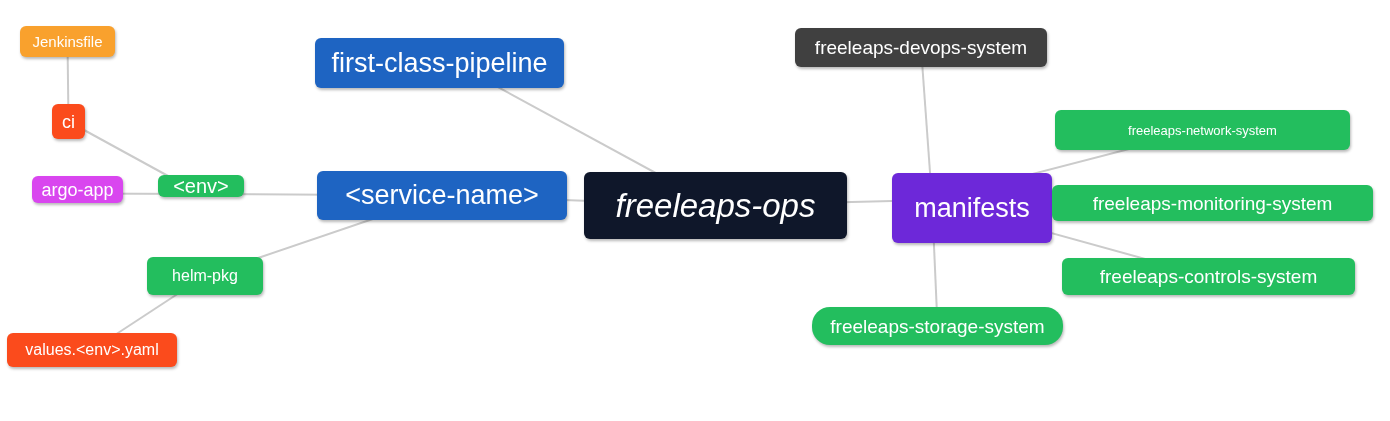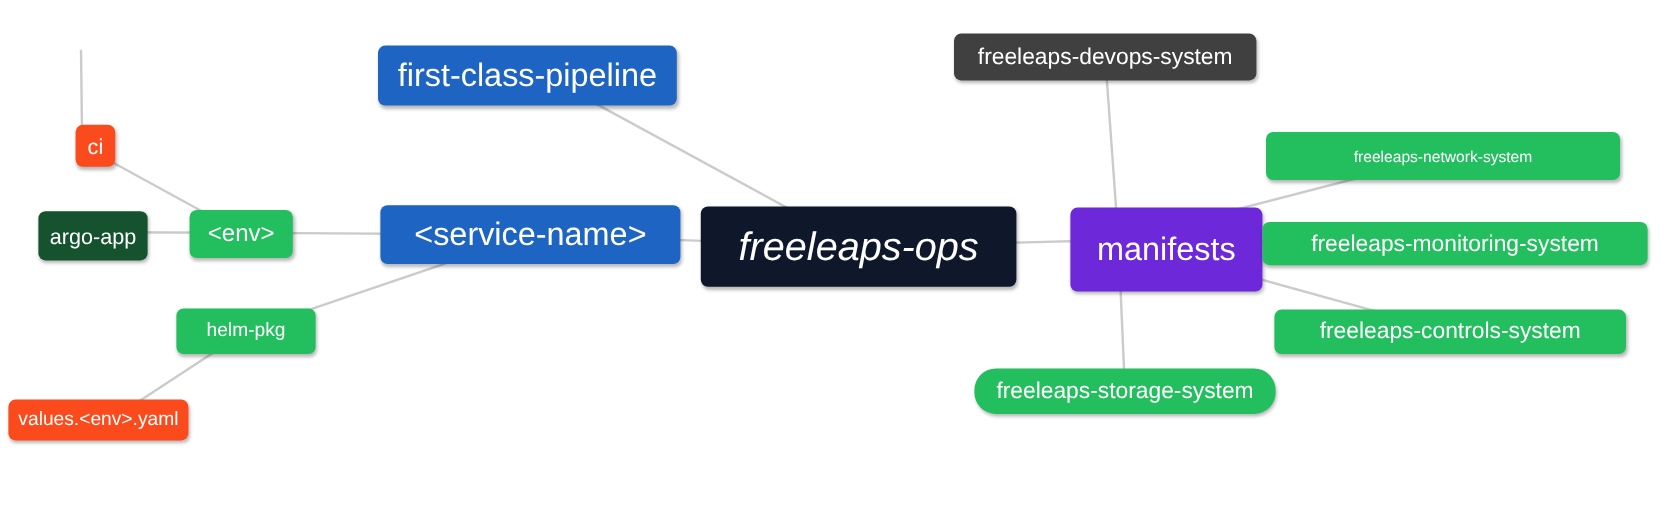--- a/index.html
+++ b/index.html
@@ -54,23 +54,24 @@
       <line x1="921" y1="47.5" x2="932" y2="200" stroke="#CBCBCB" stroke-width="2"></line>
       <line x1="1202.5" y1="130" x2="932" y2="200" stroke="#CBCBCB" stroke-width="2"></line>
       <line x1="1212.5" y1="203" x2="932" y2="200" stroke="#CBCBCB" stroke-width="2"></line>
       <line x1="1208.5" y1="276.5" x2="932" y2="200" stroke="#CBCBCB" stroke-width="2"></line>
       <line x1="937.5" y1="326" x2="932" y2="200" stroke="#CBCBCB" stroke-width="2"></line>
     </svg>
 <div class="node" style="left: 584px; top: 172px; width: 263px; height: 67px; font-size: 33px; background: #0f172a; color: rgb(255, 255, 255); font-style: italic;">freeleaps-ops</div>
     <div class="node" style="left: 315px; top: 38px; width: 249px; height: 50px; font-size: 27px; background: rgb(30, 100, 194); color: rgb(255, 255, 255);">first-class-pipeline</div>
     <div class="node" style="left: 317px; top: 171px; width: 250px; height: 49px; font-size: 27px; background: rgb(30, 100, 194); color: rgb(255, 255, 255);">&lt;service-name&gt;</div>
     <div class="node" style="left: 892px; top: 173px; width: 160px; height: 70px; font-size: 27px; background: #6d28d9; color: rgb(255, 255, 255);">manifests</div>
-    <div class="node" style="left: 158px; top: 175px; width: 86px; height: 40px; font-size: 20px; background: rgb(35, 190, 94); color: rgb(255, 255, 255);">&lt;env&gt;</div>
+    <div class="node" style="left: 158px; top: 175px; width: 86px; height: 22px; font-size: 20px; background: rgb(35, 190, 94); color: rgb(255, 255, 255);">&lt;env&gt;</div>
     <div class="node" style="left: 147px; top: 257px; width: 116px; height: 38px; font-size: 16px; background: rgb(35, 190, 94); color: rgb(255, 255, 255);">helm-pkg</div>
-    <div class="node" style="left: 52px; top: 104px; width: 33px; height: 35px; font-size: 18px; background: rgb(251, 75, 28); color: rgb(255, 255, 255); margin-left: 11px;">ci</div>
-    <div class="node" style="left: 32px; top: 176px; width: 91px; height: 41px; font-size: 18px; background: #14532d; color: rgb(255, 255, 255);">argo-app</div>
-    <div class="node" style="left: 7px; top: 333px; width: 150px; height: 34px; font-size: 16px; background: rgb(251, 75, 28); color: rgb(255, 255, 255);">values.&lt;env&gt;.yaml</div>
+    <div class="node" style="left: 52px; top: 104px; width: 33px; height: 35px; font-size: 18px; background: rgb(251, 75, 28); color: rgb(255, 255, 255);">ci</div>
+    <div class="node" style="left: 32px; top: 176px; width: 91px; height: 27px; font-size: 18px; background: #d946ef; color: rgb(255, 255, 255);">argo-app</div>
+    <div class="node" style="left: 7px; top: 333px; width: 170px; height: 34px; font-size: 16px; background: rgb(251, 75, 28); color: rgb(255, 255, 255);">values.&lt;env&gt;.yaml</div>
+    <div class="node" style="left: 20px; top: 26px; width: 95px; height: 31px; font-size: 15px; background: rgb(249, 161, 45); color: rgb(255, 255, 255);">Jenkinsfile</div>
     <div class="node" style="left: 795px; top: 28px; width: 252px; height: 39px; font-size: 19px; background: #404040; color: rgb(255, 255, 255);">freeleaps-devops-system</div>
     <div class="node" style="left: 1055px; top: 110px; width: 295px; height: 40px; font-size: 13px; background: rgb(35, 190, 94); color: rgb(255, 255, 255);">freeleaps-network-system</div>
     <div class="node" style="left: 1052px; top: 185px; width: 321px; height: 36px; font-size: 19px; background: rgb(35, 190, 94); color: rgb(255, 255, 255);">freeleaps-monitoring-system</div>
     <div class="node" style="left: 1062px; top: 258px; width: 293px; height: 37px; font-size: 19px; background: rgb(35, 190, 94); color: rgb(255, 255, 255);">freeleaps-controls-system</div>
     <div class="node" style="left: 812px; top: 307px; width: 251px; height: 38px; font-size: 19px; background: rgb(35, 190, 94); color: rgb(255, 255, 255); border-radius: 18px;">freeleaps-storage-system</div>
   </div>
 
 </body></html>

